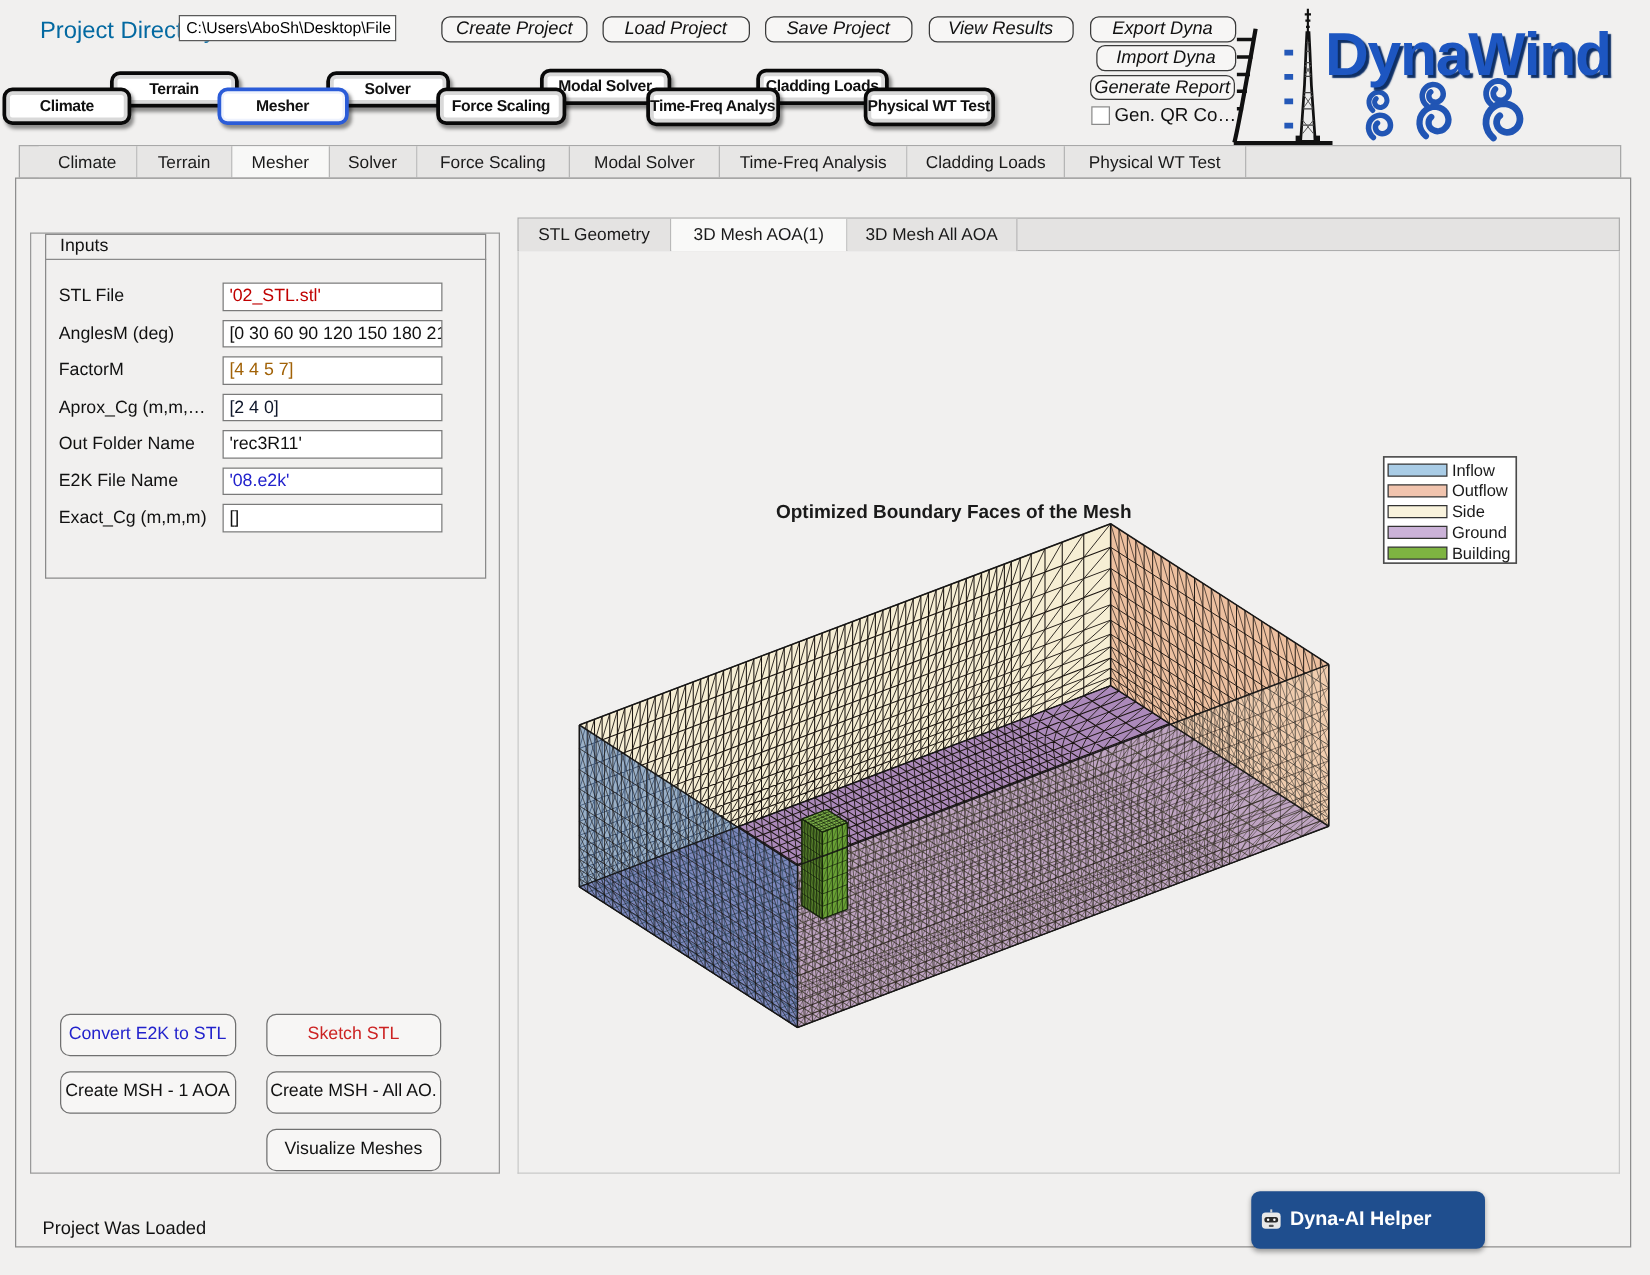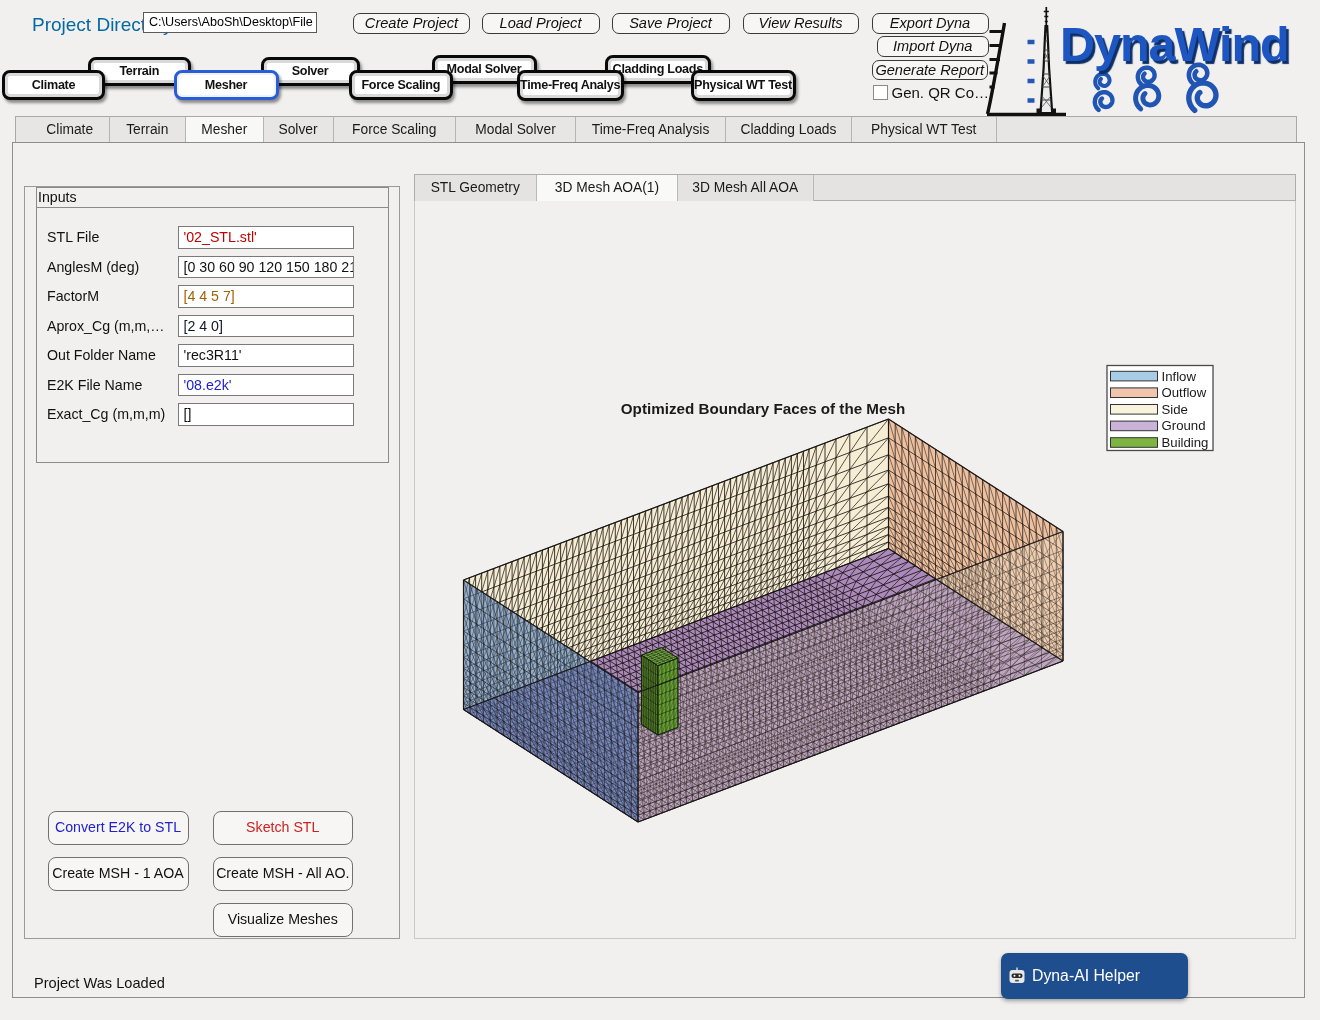--- a/index.html
+++ b/index.html
@@ -67,21 +67,21 @@
     <div class="tab1" style="left:317.5px;width:122.5px">Force Scaling</div>
     <div class="tab1" style="left:440px;width:120px">Modal Solver</div>
     <div class="tab1" style="left:560px;width:150px">Time-Freq Analysis</div>
     <div class="tab1" style="left:710px;width:126px">Cladding Loads</div>
     <div class="tab1" style="left:836px;width:144.5px">Physical WT Test</div>
   </div>
 <div class="abs" style="left:12px;top:142px;width:1293px;height:855.5px;border:1.5px solid #8e8e8e;background:#f1f0ef"></div>
 
 <div class="abs" style="left:24px;top:186px;width:376px;height:752.5px;border:1px solid #9a9a9a"></div>
 <div class="abs" style="left:36px;top:186.5px;width:352.5px;height:276px;border:1px solid #8a8a8a"></div>
-<div class="abs" style="left:36px;top:186.5px;width:352.5px;height:21px;border-bottom:1px solid #8a8a8a;font-size:14.2px;line-height:21px;padding-left:2px;color:#111">Inputs</div>
+<div class="abs" style="left:36px;top:186.5px;width:352.5px;height:21px;border-bottom:1px solid #8a8a8a;font-size:14.2px;line-height:21px;padding-left:12px;color:#111">Inputs</div>
 <div class="flabel" style="top:229.0px">STL File</div>
 <div class="ffield" style="top:226.0px;color:#c00000">'02_STL.stl'</div>
 <div class="flabel" style="top:258.5px">AnglesM (deg)</div>
 <div class="ffield" style="top:255.5px;color:#111">[0 30 60 90 120 150 180 210</div>
 <div class="flabel" style="top:288.0px">FactorM</div>
 <div class="ffield" style="top:285.0px;color:#a16207">[4 4 5 7]</div>
 <div class="flabel" style="top:317.5px">Aprox_Cg (m,m,…</div>
 <div class="ffield" style="top:314.5px;color:#0f172a">[2 4 0]</div>
 <div class="flabel" style="top:347.0px">Out Folder Name</div>
 <div class="ffield" style="top:344.0px;color:#111">'rec3R11'</div>
@@ -145,12 +145,12 @@
 <div class="abs" style="left:34px;top:974.5px;font-size:14.6px;color:#111">Project Was Loaded</div>
 <div class="abs" style="left:1001px;top:953px;width:187px;height:45.5px;background:#1f4e8e;border-radius:7px;box-shadow:0 2px 4px rgba(0,0,0,0.35)"></div>
 <svg class="abs" style="left:1007px;top:965.5px" width="20" height="20" viewBox="0 0 20 20">
  <rect x="2.5" y="4" width="15" height="13" rx="3" fill="#e8e8e8"></rect>
  <rect x="4.5" y="7.5" width="11" height="4.5" rx="2" fill="#2a2a2a"></rect>
  <circle cx="7.5" cy="9.7" r="1" fill="#fff"></circle>
     <circle cx="12.5" cy="9.7" r="1" fill="#fff"></circle>
  <rect x="8" y="13.8" width="4" height="1.8" rx="0.9" fill="#555"></rect>
  <rect x="9.2" y="1.5" width="1.6" height="2.5" fill="#cfcfcf"></rect>
 </svg>
-<div class="abs" style="left:1032px;top:967px;font-size:15.8px;font-weight:normal;color:#fff">Dyna-AI Helper</div>
+<div class="abs" style="left:1032px;top:967px;font-size:15.8px;font-weight:bold;color:#fff">Dyna-AI Helper</div>
 </body></html>

